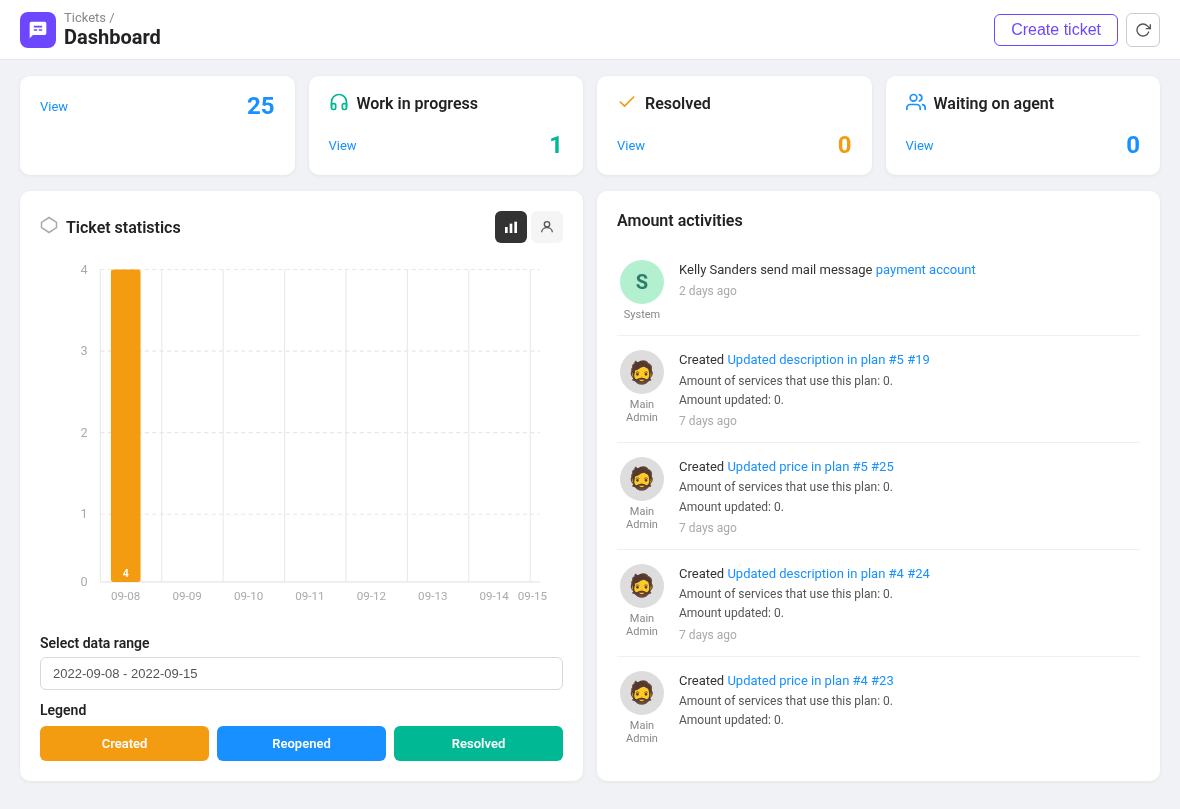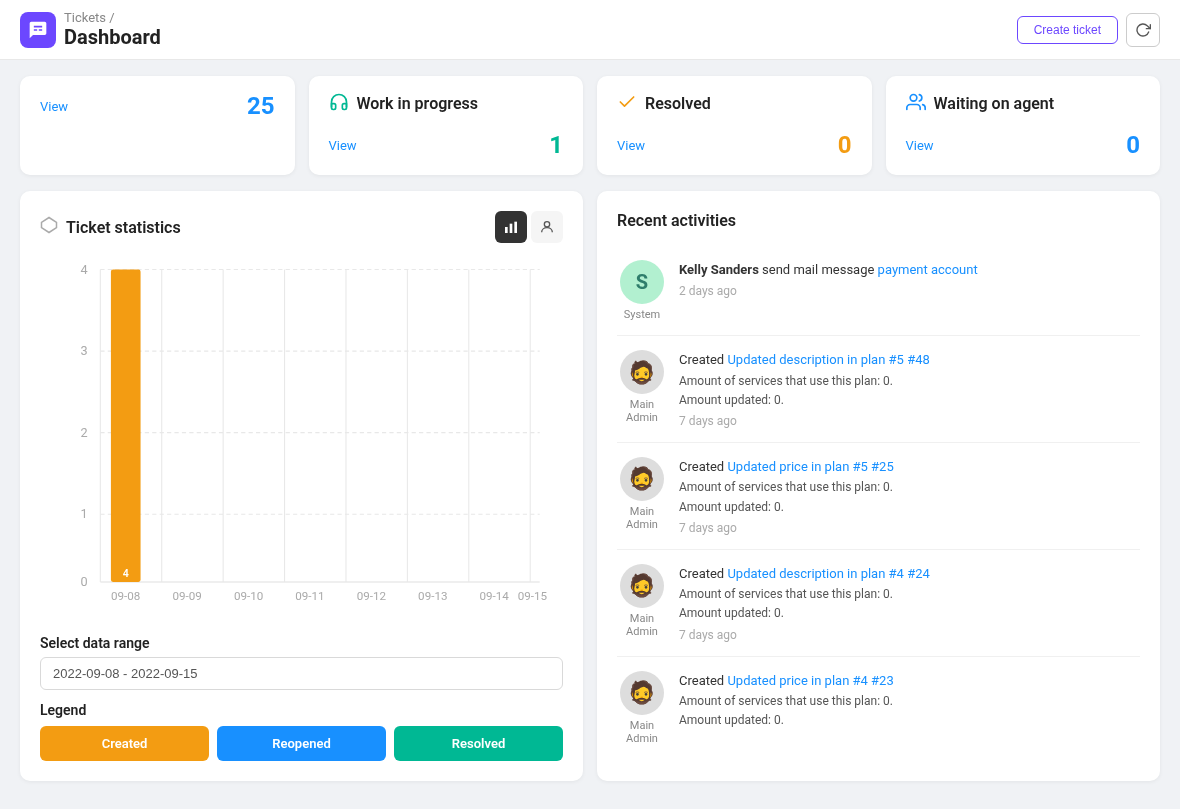--- a/index.html
+++ b/index.html
@@ -6,21 +6,21 @@
     body { font-family: -apple-system, BlinkMacSystemFont, 'Segoe UI', Roboto, sans-serif; background: #f0f2f5; color: #333; font-size: 14px; }
 
     
     .header { background: #fff; padding: 10px 20px; display: flex; align-items: center; justify-content: space-between; border-bottom: 1px solid #e8e8e8; }
     .header-left { display: flex; align-items: center; gap: 8px; }
     .logo { width: 36px; height: 36px; background: #6c47ff; border-radius: 8px; display: flex; align-items: center; justify-content: center; }
     .logo svg { fill: white; width: 20px; height: 20px; }
     .breadcrumb { font-size: 13px; color: #888; }
     .page-title { font-size: 20px; font-weight: 700; color: #222; }
     .header-right { display: flex; gap: 8px; align-items: center; }
-    .create-ticket-btn { border: 1.5px solid #6c47ff; color: #6c47ff; background: #fff; padding: 6px 16px; border-radius: 6px; cursor: pointer; font-size: 12px; font-weight: 500; }
+    .create-ticket-btn { border: 1.5px solid #6c47ff; color: #6c47ff; background: #fff; padding: 6px 16px; border-radius: 6px; cursor: pointer; font-size: 16px; font-weight: 500; }
     .refresh-btn { border: 1.5px solid #ccc; background: #fff; width: 34px; height: 34px; border-radius: 6px; cursor: pointer; display: flex; align-items: center; justify-content: center; }
 
     
     .main { padding: 16px 20px; }
 
     
     .status-cards { display: grid; grid-template-columns: repeat(4, 1fr); gap: 14px; margin-bottom: 16px; }
     .status-card { background: #fff; border-radius: 10px; padding: 16px 20px; box-shadow: 0 1px 4px rgba(0,0,0,0.06); }
     .status-card-header { display: flex; align-items: center; gap: 8px; margin-bottom: 16px; }
     .status-card-title { font-size: 16px; font-weight: 600; color: #222; }
@@ -62,21 +62,21 @@
     .recent-activities { background: #fff; border-radius: 10px; padding: 20px; box-shadow: 0 1px 4px rgba(0,0,0,0.06); overflow: hidden; }
     .activities-list { overflow-y: auto; max-height: 580px; }
     .activity-item { display: flex; gap: 12px; padding: 14px 0; border-bottom: 1px solid #f0f0f0; }
     .activity-item:last-child { border-bottom: none; }
     .avatar-wrap { display: flex; flex-direction: column; align-items: center; gap: 4px; min-width: 50px; }
     .avatar { width: 44px; height: 44px; border-radius: 50%; display: flex; align-items: center; justify-content: center; font-size: 18px; font-weight: 700; }
     .avatar-s { background: #b2f0d0; color: #2e7d6b; font-size: 20px; }
     .avatar-label { font-size: 11px; color: #888; text-align: center; }
     .activity-content { flex: 1; }
     .activity-text { font-size: 13px; color: #333; line-height: 1.5; }
-    .activity-text strong { font-weight: 700; }
+    .activity-text strong { font-weight: 400; }
     .activity-link { color: #1890ff; text-decoration: none; margin-top: 20px; }
     .activity-sub { font-size: 12px; color: #555; margin-top: 2px; line-height: 1.6; }
     .activity-time { font-size: 12px; color: #aaa; margin-top: 4px; }
     .avatar-img { width: 44px; height: 44px; border-radius: 50%; background: #ddd; display: flex; align-items: center; justify-content: center; font-size: 22px; }
 
     
     .activities-list::-webkit-scrollbar { width: 6px; }
     .activities-list::-webkit-scrollbar-track { background: #f5f5f5; }
     .activities-list::-webkit-scrollbar-thumb { background: #ccc; border-radius: 3px; }
   </style>
@@ -245,21 +245,21 @@
       <div class="legend-title">Legend</div>
       <div class="legend-items">
         <div class="legend-item legend-created">Created</div>
         <div class="legend-item legend-reopened">Reopened</div>
         <div class="legend-item legend-resolved">Resolved</div>
       </div>
     </div>
 
     <div class="recent-activities">
       <div class="section-header">
-        <div class="section-title">Recent activities</div>
+        <div class="section-title">Amount activities</div>
       </div>
       <div class="activities-list">
 
         <div class="activity-item">
           <div class="avatar-wrap">
             <div class="avatar avatar-s" style="background:#b2f0d0;color:#2e7d6b;">S</div>
             <span class="avatar-label">System</span>
           </div>
           <div class="activity-content">
             <div class="activity-text">
@@ -270,21 +270,21 @@
         </div>
 
         <div class="activity-item">
           <div class="avatar-wrap">
             <div class="avatar-img">🧔</div>
             <span class="avatar-label" style="white-space:pre-line;">Main
 Admin</span>
           </div>
           <div class="activity-content">
             <div class="activity-text">
-              Created <a class="activity-link" href="#">Updated description in plan #5 #48</a>
+              Created <a class="activity-link" href="#">Updated description in plan #5 #19</a>
             </div>
             <div class="activity-sub">Amount of services that use this plan: 0.<br>Amount updated: 0.</div>
             <div class="activity-time">7 days ago</div>
           </div>
         </div>
 
         <div class="activity-item">
           <div class="avatar-wrap">
             <div class="avatar-img">🧔</div>
             <span class="avatar-label" style="white-space:pre-line;">Main

